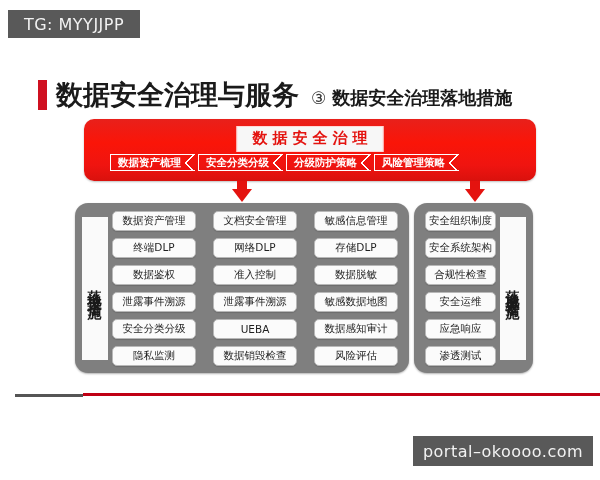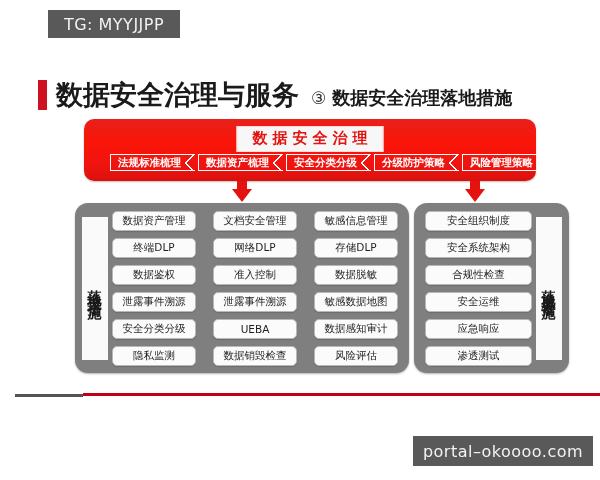--- a/index.html
+++ b/index.html
@@ -26,21 +26,20 @@
     align-items: center;
     justify-content: center;
     white-space: nowrap;
   }
   .wm-tg {
     left: 8px;
     top: 10px;
     width: 132px;
     height: 28px;
     font-size: 16px;
-    margin-left: 40px;
   }
   .wm-portal {
     left: 413px;
     top: 436px;
     width: 180px;
     height: 30px;
     font-size: 16px;
   }
 
   
@@ -176,21 +175,21 @@
   .panel-tech {
     left: 75px;
     top: 203px;
     width: 334px;
     height: 170px;
     padding: 8px 7px;
   }
   .panel-svc {
     left: 414px;
     top: 203px;
-    width: 155px;
+    width: 119px;
     height: 170px;
     padding: 8px 7px;
   }
 
   .side-label {
     background: #fafafa;
     color: #1a1a1a;
     font-size: 14px;
     font-weight: bold;
     writing-mode: vertical-rl;
@@ -265,21 +264,20 @@
   <div class="heading-main">数据安全治理与服务</div>
   <div class="heading-sub-wrap">
     <span class="heading-num">③</span>
     <span class="heading-sub">数据安全治理落地措施</span>
   </div>
 </div>
 
 <div class="banner">
   <div class="banner-title">数据安全治理</div>
   <div class="chevrons">
-    <div class="chev">法规标准梳理</div>
     <div class="chev">数据资产梳理</div>
     <div class="chev">安全分类分级</div>
     <div class="chev">分级防护策略</div>
     <div class="chev">风险管理策略</div>
   </div>
 </div>
 
 <div class="arrow-stem" style="left:237px; top:181px; height:9px;"></div>
 <div class="arrow" style="left:232px; top:189px;"></div>
 <div class="arrow-stem" style="left:470px; top:181px; height:9px;"></div>

